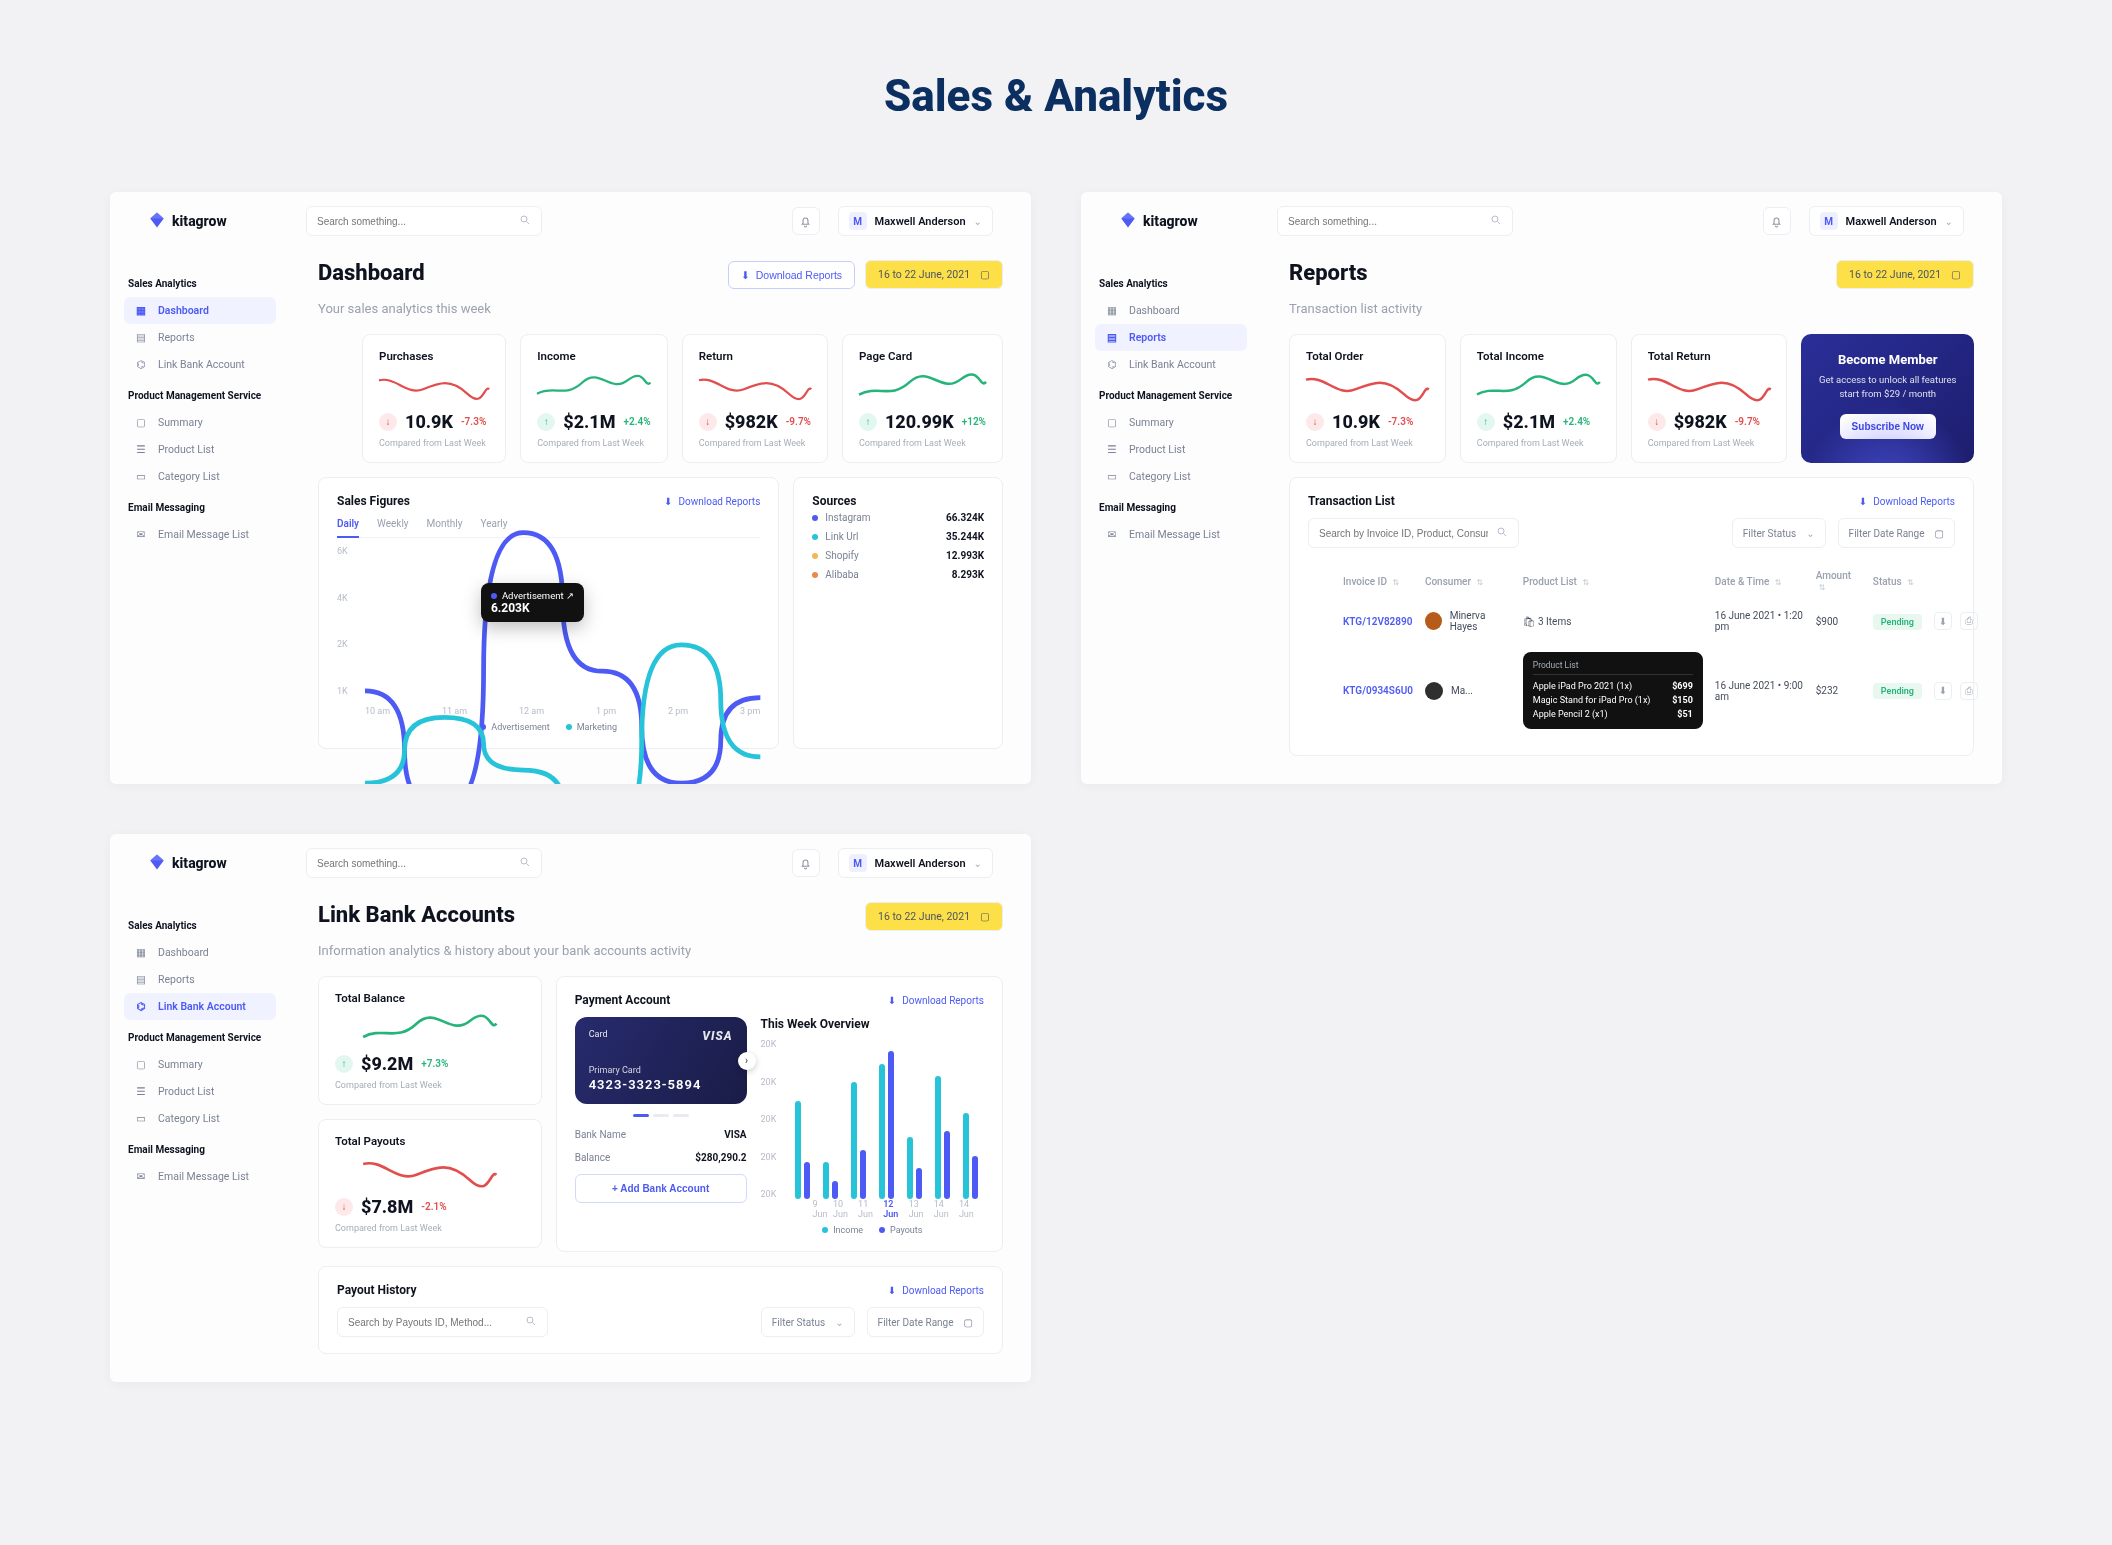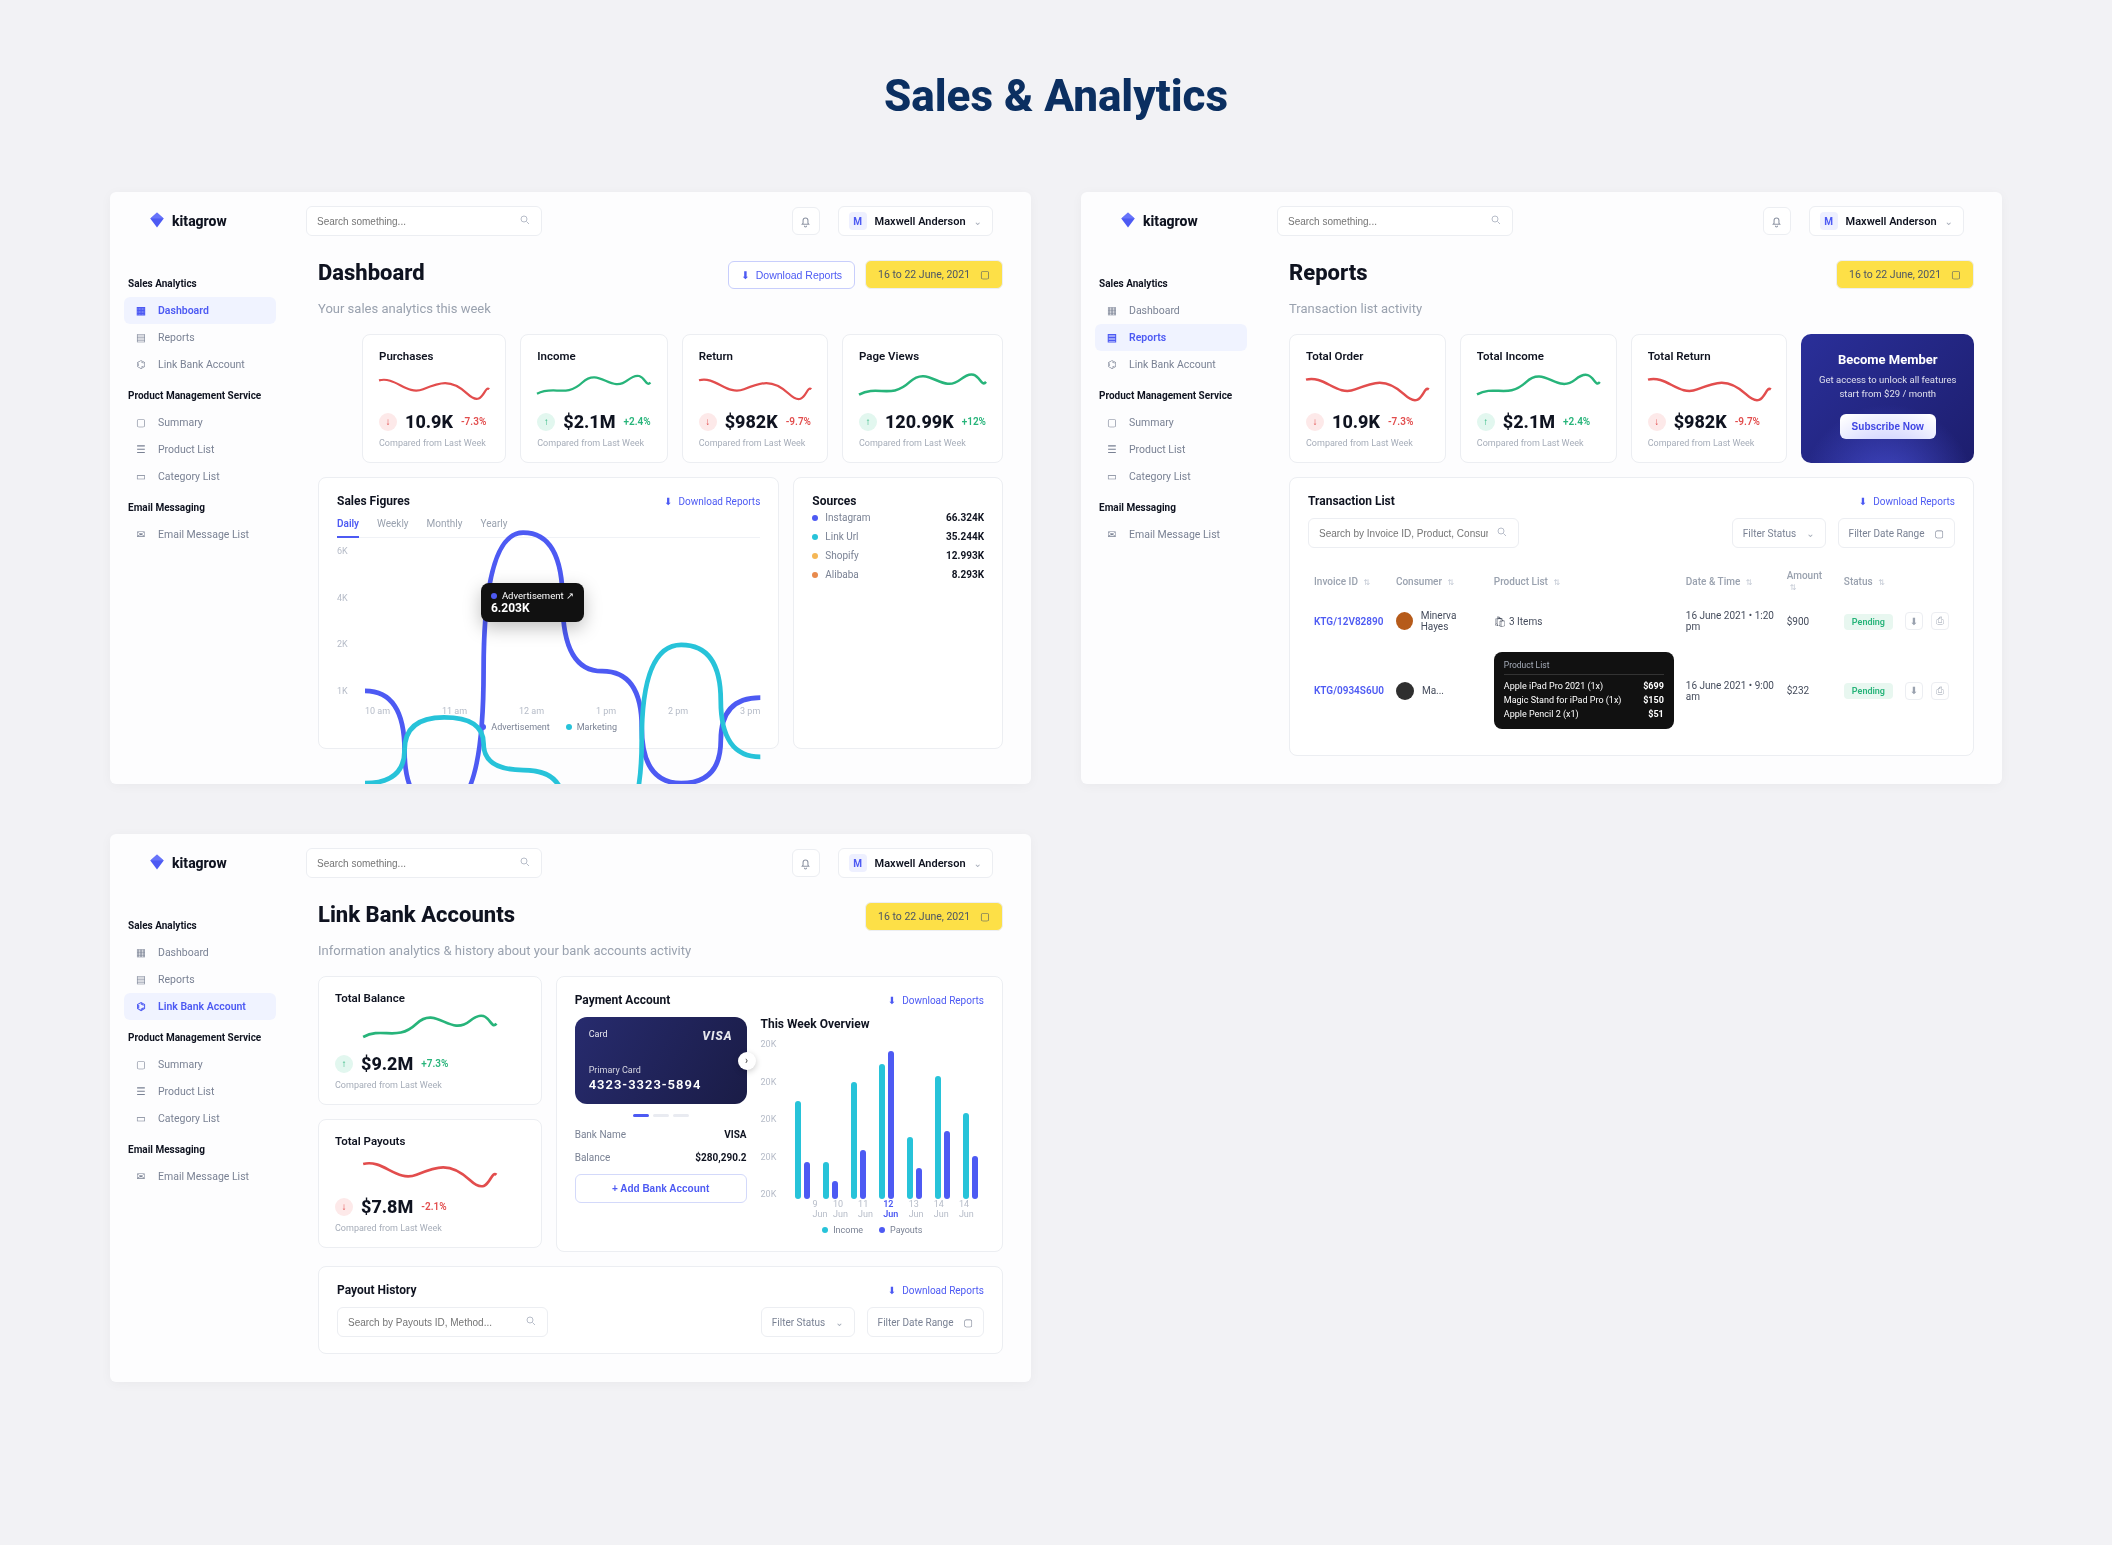--- a/index.html
+++ b/index.html
@@ -103,21 +103,21 @@
 .stats-row3 { display:grid; grid-template-columns:repeat(3,1fr) 1.1fr; gap:14px; }
 .promo { background:linear-gradient(135deg,#2a2f99,#1d1e6e); color:#fff; border-radius:10px; padding:18px 16px 12px; position:relative; overflow:hidden; }
 .promo .ptitle { font-weight:700; font-size:13px; text-align:center; }
 .promo .psub { text-align:center; font-size:9.5px; opacity:.85; margin-top:6px; line-height:1.5; }
 .promo .pbtn { background:#fff; color:#3a3fdf; border:none; border-radius:6px; padding:7px 12px; font-size:10px; font-weight:600; margin:12px auto 0; display:block; }
 .promo .globe { position:absolute; bottom:-28px; left:50%; transform:translateX(-50%); width:170px; height:90px; border-top-left-radius:100px; border-top-right-radius:100px; background:radial-gradient(circle at 50% 100%, rgba(90,100,255,.6), transparent 70%); }
 .txn-panel { margin-top:14px; padding:16px 18px; }
 .txn-filters { display:flex; gap:12px; margin-top:10px; }
 .txn-filters .search { max-width:290px; }
 .sel-pill { border:1px solid #eceef2; border-radius:6px; padding:7px 10px; font-size:10px; color:#7a8294; background:#fff; display:flex; align-items:center; gap:10px; }
-.txn-table { width:100%; margin-top:14px; border-collapse:collapse; font-size:10px; }
+.txn-table { width:100%; margin-top:14px; border-collapse:collapse; font-size:10px;margin-left:29px; }
 .txn-table th { text-align:left; color:#9aa2af; font-weight:500; padding:8px 6px; }
 .txn-table th .sort { color:#c3c9d4; font-size:8px; margin-left:3px; }
 .txn-table td { padding:10px 6px; color:#454c5c; vertical-align:middle; }
 .invoice-id { color:#4d5af3; font-weight:600; }
 .consumer { display:flex; align-items:center; gap:8px; }
 .consumer .cavatar { width:18px; height:18px; border-radius:50%; }
 .badge { padding:3px 8px; border-radius:4px; font-size:9px; font-weight:600; }
 .badge.pending { background:#e8f7f0; color:#27b47a; }
 .badge.shipping { background:#fff2e1; color:#e89a2c; }
 .row-actions { display:flex; gap:8px; color:#9aa2af; }
@@ -278,21 +278,21 @@
                   <path d="M0 6 C 15 2, 25 20, 40 14 S 65 4, 80 18 S 95 10, 100 14" fill="none" stroke="#e24d4d" stroke-width="2"></path>
                 </svg></div>
   <div class="stat-val-row">
     <span class="trend-circle down">↓</span>
     <span class="stat-val">$982K</span>
     <span class="stat-delta down">-9.7%</span>
   </div>
   <div class="stat-cmp">Compared from Last Week</div>
             </div>
             <div class="card stat-card">
-              <div class="stat-title">Page Views</div>
+              <div class="stat-title">Page Card</div>
   <div class="spark"><svg viewBox="0 0 100 24" width="100%" height="100%">
                   <path d="M0 18 C 15 10, 25 22, 40 8 S 65 18, 80 6 S 95 14, 100 8" fill="none" stroke="#27b47a" stroke-width="2"></path>
                 </svg></div>
   <div class="stat-val-row">
     <span class="trend-circle up">↑</span>
     <span class="stat-val">120.99K</span>
     <span class="stat-delta up">+12%</span>
   </div>
   <div class="stat-cmp">Compared from Last Week</div>
             </div>

